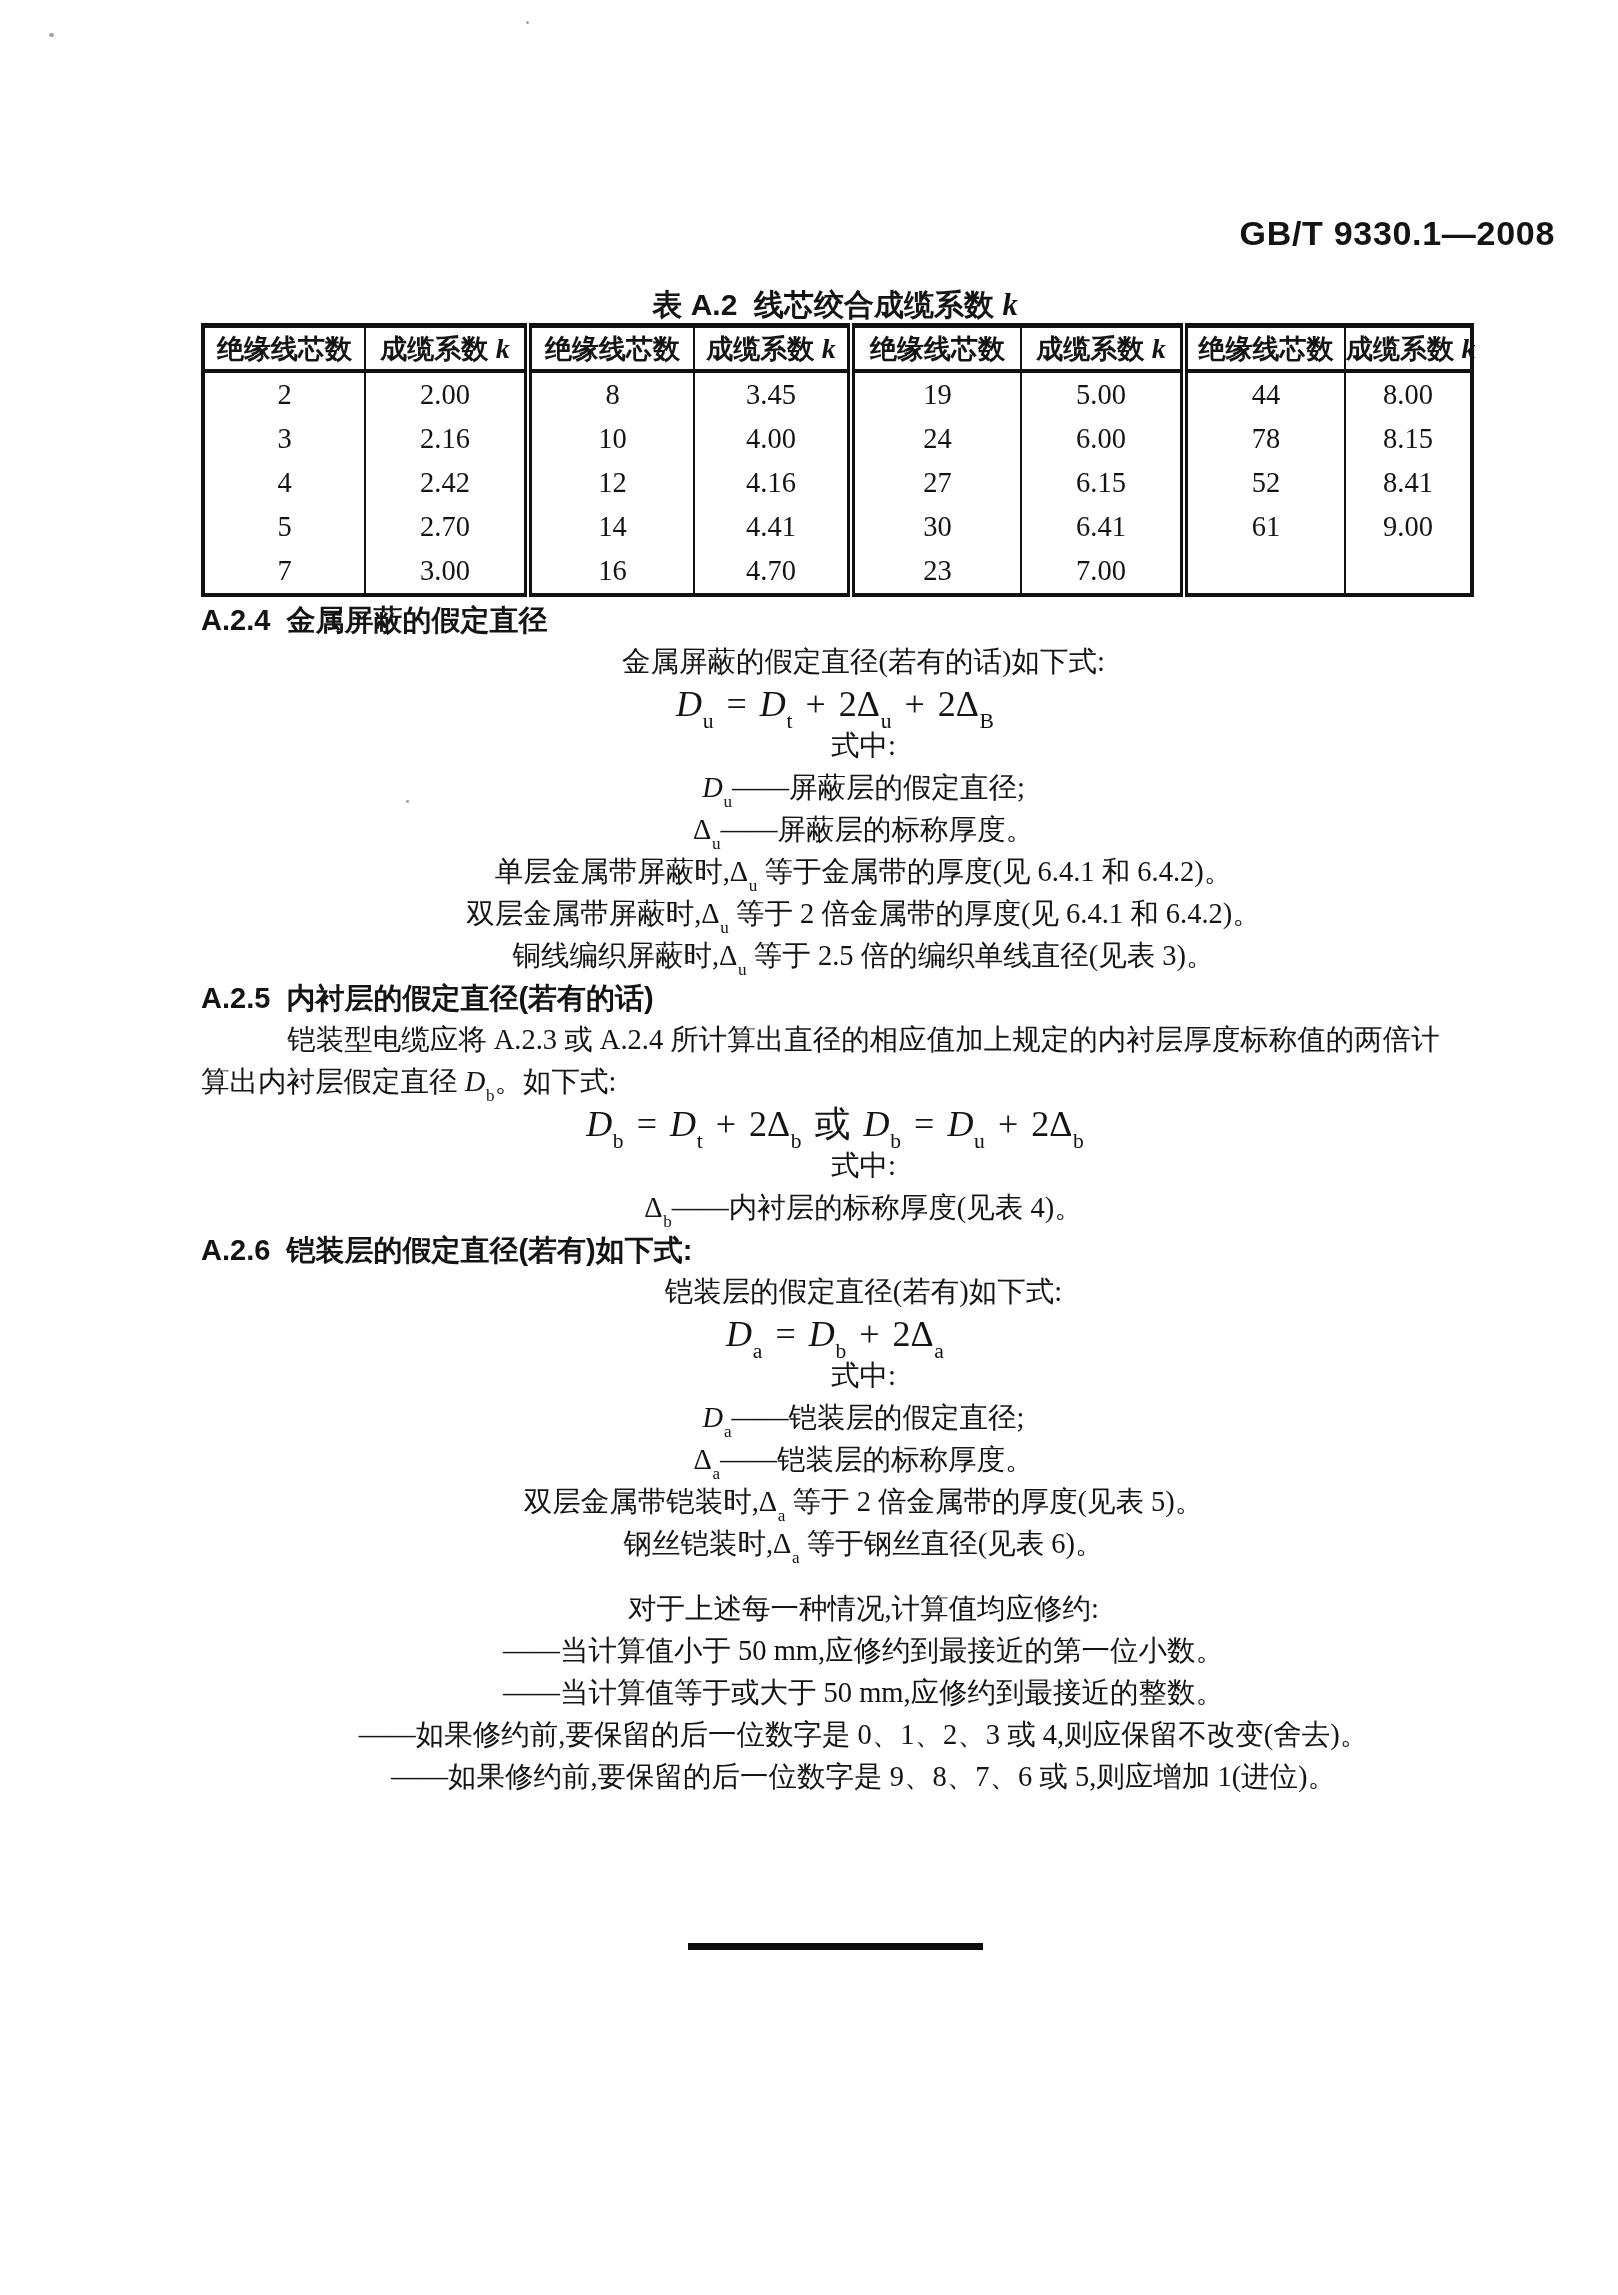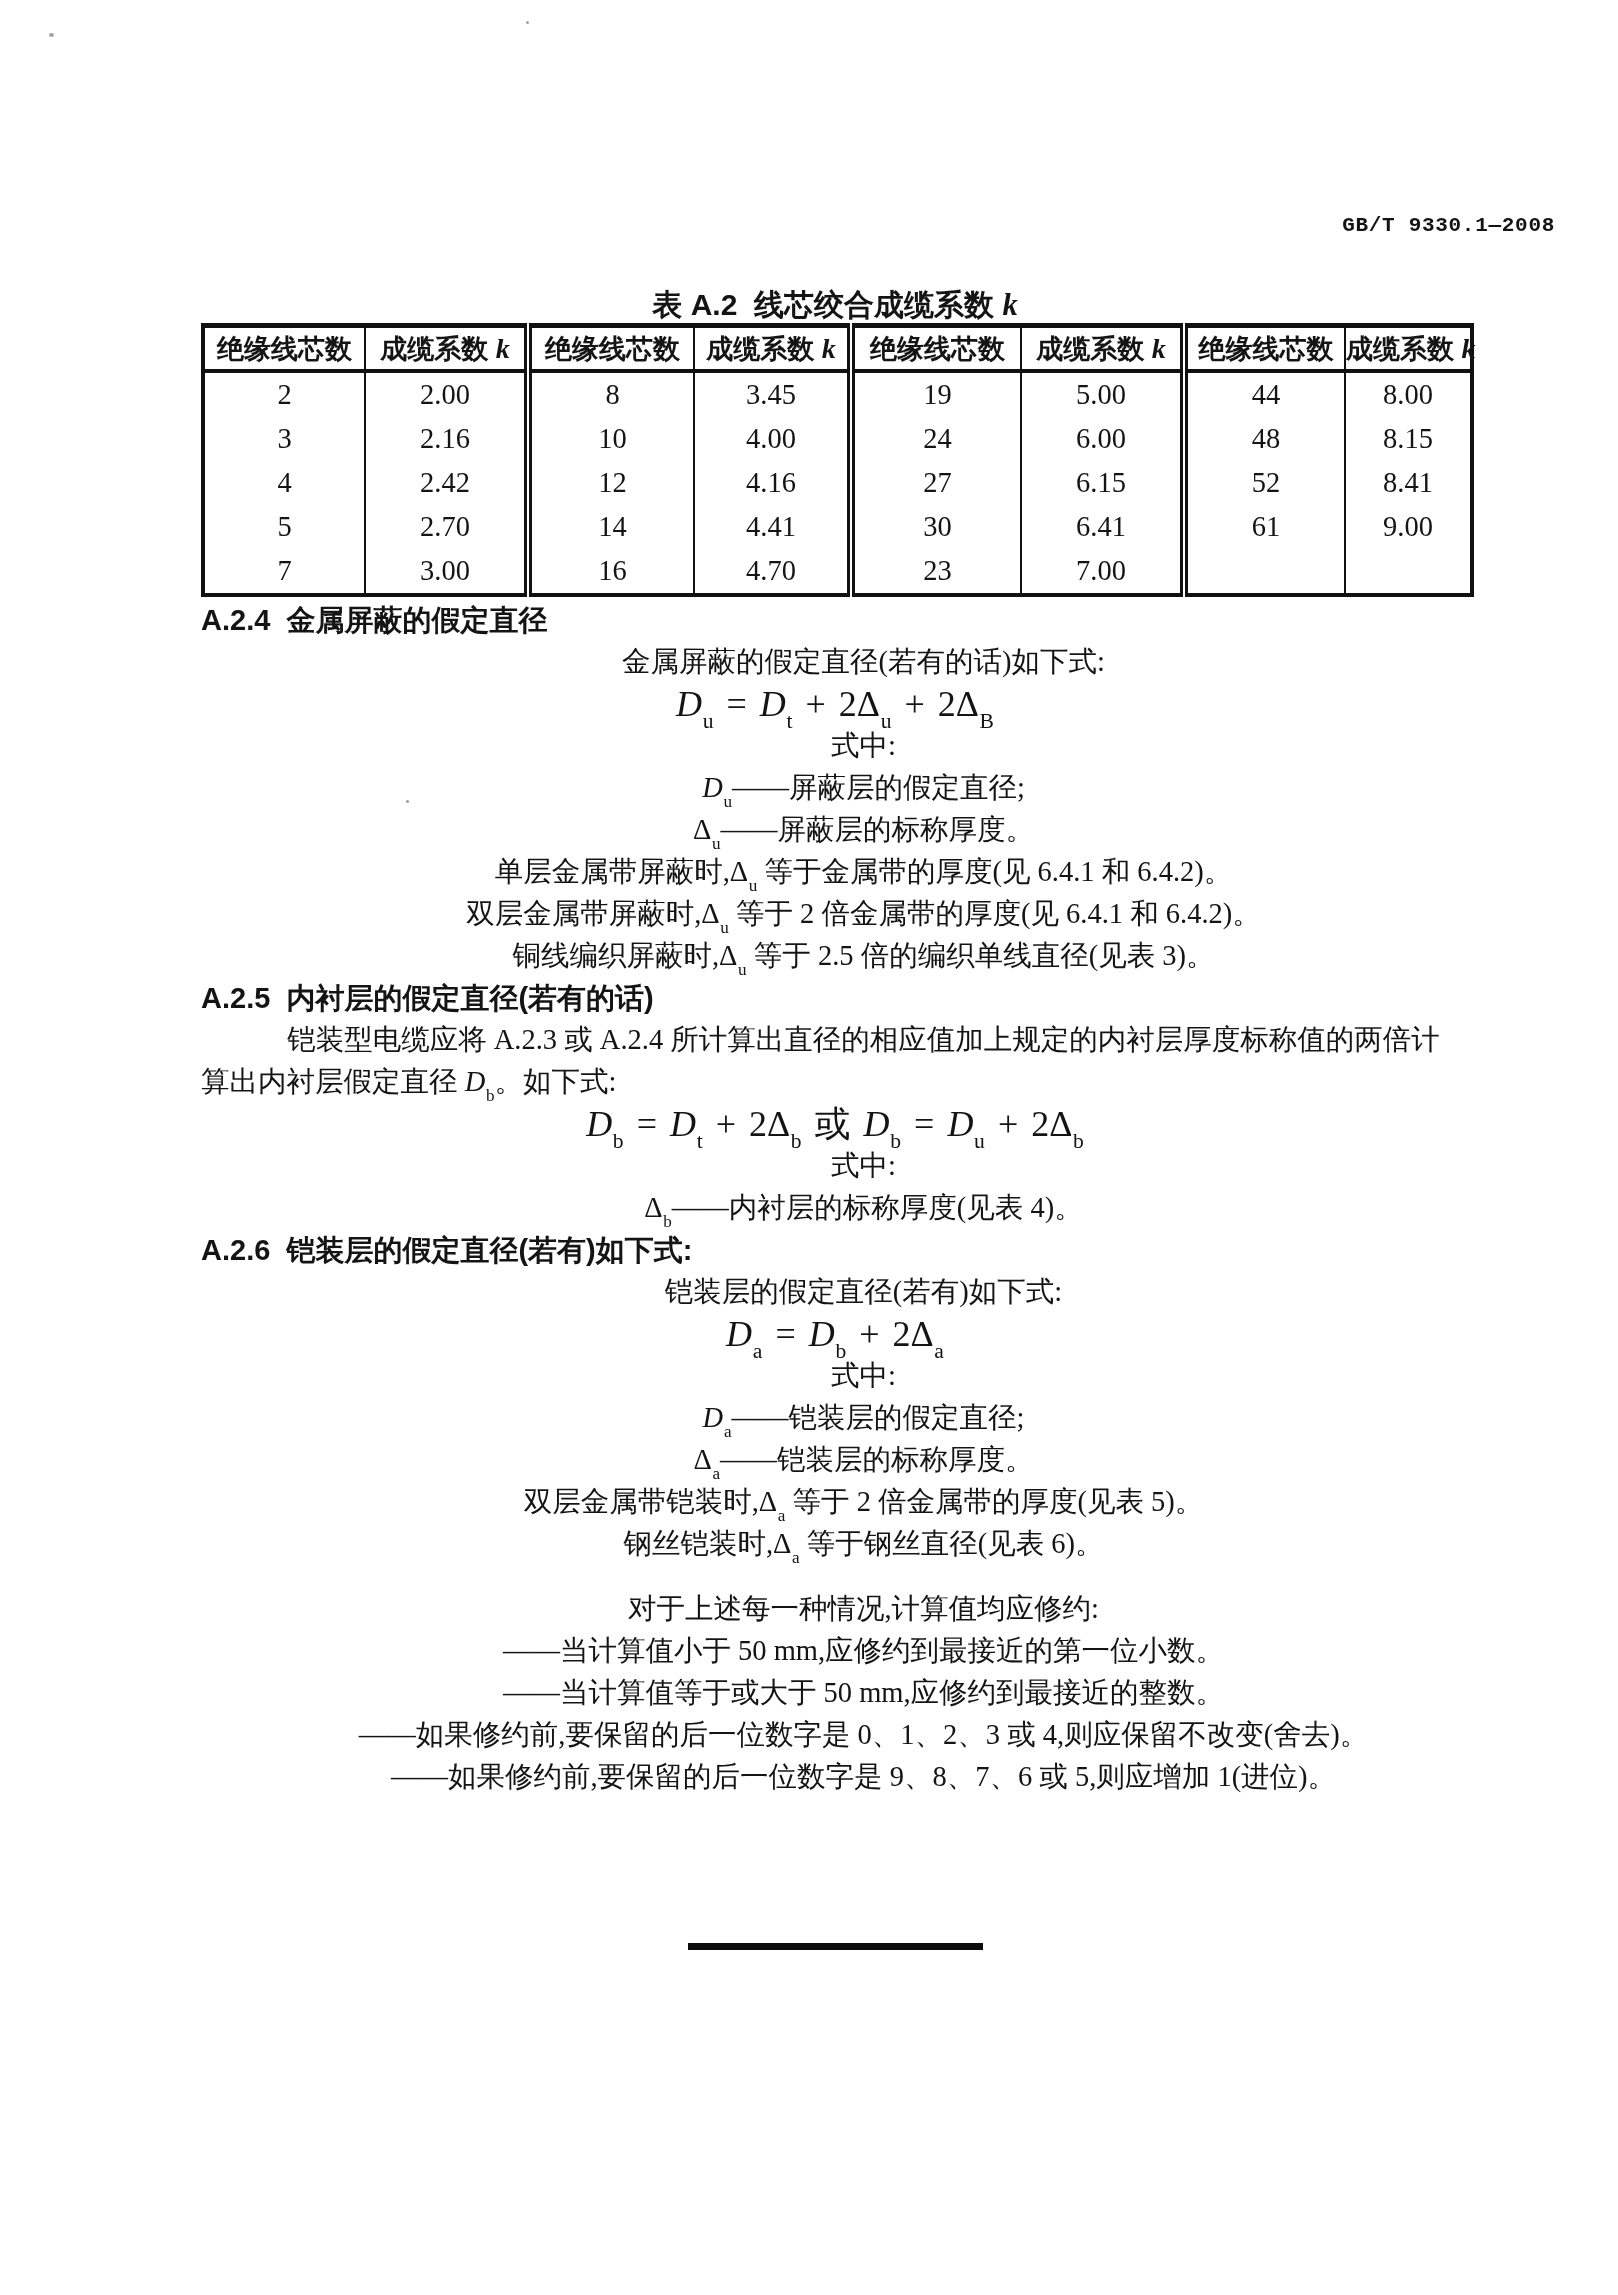--- a/index.html
+++ b/index.html
@@ -7,22 +7,22 @@
     position:relative;
     width:1619px;height:2295px;
     background:#ffffff;
     color:#141414;
     overflow:hidden;
     font-family:"Liberation Serif","DejaVu Serif",serif;
   }
   
   .std-code{
     position:absolute;top:214px;right:64px;
-    font-family:Liberation Mono, monospace;
-    font-weight:700;font-size:21px;white-space:pre;letter-spacing:0.7px;
+    font-family:Liberation Sans, sans-serif;
+    font-weight:700;font-size:34px;white-space:pre;letter-spacing:0.7px;
   }
   
   .tbl-title{
     position:absolute;top:285px;left:201px;width:1268px;
     text-align:center;white-space:pre;
     font-family:"Liberation Sans","DejaVu Sans",sans-serif;
     font-weight:700;font-size:30px;
   }
   .tbl-title i{font-family:"Liberation Serif","DejaVu Serif",serif;font-size:30.5px;}
   
@@ -118,21 +118,21 @@
         <td>44</td>
         <td>8.00</td>
       </tr>
       <tr>
         <td>3</td>
         <td>2.16</td>
         <td>10</td>
         <td>4.00</td>
         <td>24</td>
         <td>6.00</td>
-        <td>48</td>
+        <td>78</td>
         <td>8.15</td>
       </tr>
       <tr>
         <td>4</td>
         <td>2.42</td>
         <td>12</td>
         <td>4.16</td>
         <td>27</td>
         <td>6.15</td>
         <td>52</td>

